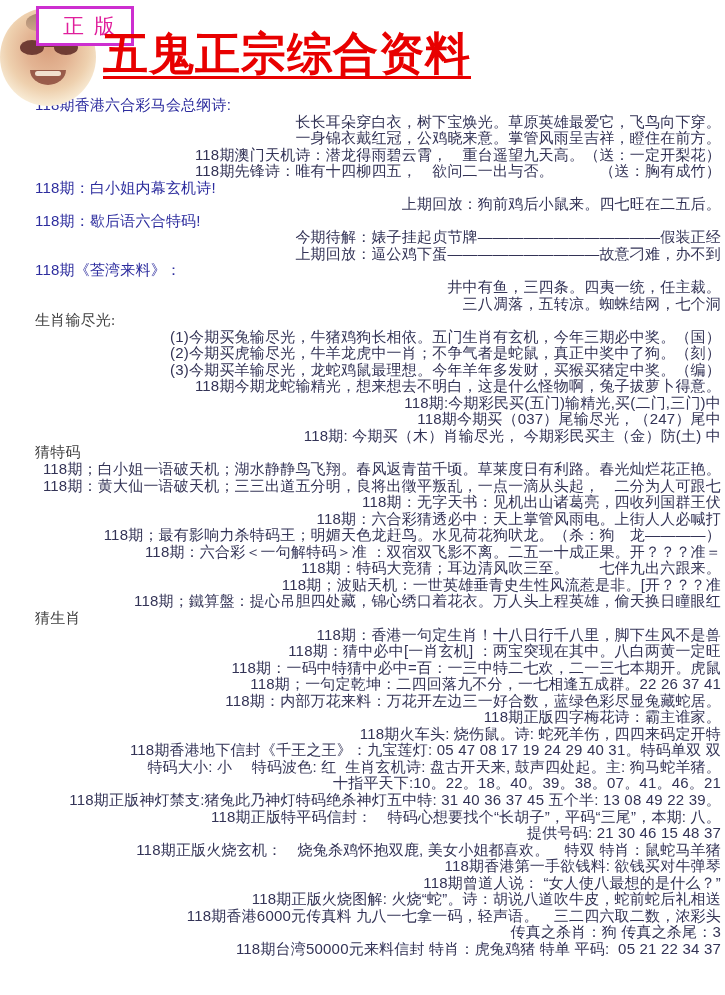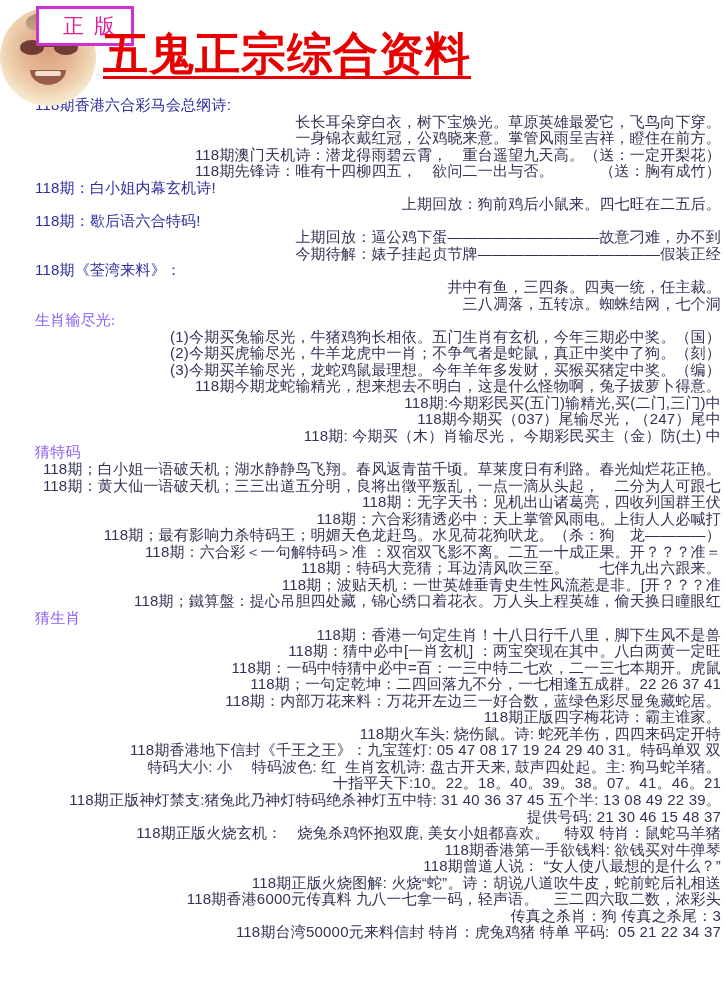--- a/index.html
+++ b/index.html
@@ -28,21 +28,21 @@
   .title{position:absolute;left:103px;top:24px;margin:0;z-index:2;white-space:nowrap;
     font-family:"Liberation Serif","DejaVu Serif",serif;font-size:45px;font-weight:bold;
     color:#e80000;letter-spacing:1px;
     text-decoration:underline;text-decoration-thickness:3px;text-underline-offset:7px;}
 
   
   .lines{padding:0 4px 0 35px;}
   .line{font-size:15px;line-height:16.55px;white-space:pre;overflow:hidden;letter-spacing:.2px;}
   .t-blue{color:#2d2d9e;}
   .t-body{color:#333356;text-align:right;}
-  .t-red{color:#8b5cf6;font-family:Liberation Serif, serif;}
+  .t-red{color:#404040;font-family:Liberation Serif, serif;}
 </style>
 </head>
 <body>
 
 <div class="page">
 
   <header>
     <div class="avatar">
       <div class="hair"></div>
       <div class="glasses">
@@ -58,22 +58,22 @@
   <main class="lines">
 
   <div class="line t-blue">118期香港六合彩马会总纲诗:</div>
       <div class="line t-body">长长耳朵穿白衣，树下宝焕光。草原英雄最爱它，飞鸟向下穿。</div>
       <div class="line t-body">一身锦衣戴红冠，公鸡晓来意。掌管风雨呈吉祥，瞪住在前方。</div>
       <div class="line t-body">118期澳门天机诗：潜龙得雨碧云霄，　重台遥望九天高。（送：一定开梨花）</div>
       <div class="line t-body">118期先锋诗：唯有十四柳四五，　欲问二一出与否。　　　（送：胸有成竹）</div>
       <div class="line t-blue">118期：白小姐内幕玄机诗!</div>
       <div class="line t-body">上期回放：狗前鸡后小鼠来。四七旺在二五后。</div>
       <div class="line t-blue">118期：歇后语六合特码!</div>
+      <div class="line t-body">今期待解：婊子挂起贞节牌————————————假装正经</div>
       <div class="line t-body">上期回放：逼公鸡下蛋——————————故意刁难，办不到</div>
-      <div class="line t-body">今期待解：婊子挂起贞节牌————————————假装正经</div>
       <div class="line t-blue">118期《荃湾来料》：</div>
       <div class="line t-body">井中有鱼，三四条。四夷一统，任主裁。</div>
       <div class="line t-body">三八凋落，五转凉。蜘蛛结网，七个洞</div>
       <div class="line t-red">生肖输尽光:</div>
       <div class="line t-body">(1)今期买兔输尽光，牛猪鸡狗长相依。五门生肖有玄机，今年三期必中奖。（国）</div>
       <div class="line t-body">(2)今期买虎输尽光，牛羊龙虎中一肖；不争气者是蛇鼠，真正中奖中了狗。（刻）</div>
       <div class="line t-body">(3)今期买羊输尽光，龙蛇鸡鼠最理想。今年羊年多发财，买猴买猪定中奖。（编）</div>
       <div class="line t-body">118期今期龙蛇输精光，想来想去不明白，这是什么怪物啊，兔子拔萝卜得意。</div>
       <div class="line t-body">118期:今期彩民买(五门)输精光,买(二门,三门)中</div>
       <div class="line t-body">118期今期买（037）尾输尽光，（247）尾中</div>
@@ -93,20 +93,21 @@
       <div class="line t-body">118期：猜中必中[一肖玄机] ：两宝突现在其中。八白两黄一定旺</div>
       <div class="line t-body">118期：一码中特猜中必中=百：一三中特二七欢，二一三七本期开。虎鼠</div>
       <div class="line t-body">118期；一句定乾坤：二四回落九不分，一七相逢五成群。22 26 37 41</div>
       <div class="line t-body">118期：内部万花来料：万花开左边三一好合数，蓝绿色彩尽显兔藏蛇居。</div>
       <div class="line t-body">118期正版四字梅花诗：霸主谁家。</div>
       <div class="line t-body">118期火车头: 烧伤鼠。诗: 蛇死羊伤，四四来码定开特</div>
       <div class="line t-body">118期香港地下信封《千王之王》：九宝莲灯: 05 47 08 17 19 24 29 40 31。特码单双 双</div>
       <div class="line t-body">特码大小: 小　 特码波色: 红  生肖玄机诗: 盘古开天来, 鼓声四处起。主: 狗马蛇羊猪。</div>
       <div class="line t-body">十指平天下:10。22。18。40。39。38。07。41。46。21</div>
       <div class="line t-body">118期正版神灯禁支:猪兔此乃神灯特码绝杀神灯五中特: 31 40 36 37 45 五个半: 13 08 49 22 39。</div>
+      <div class="line t-body">118期正版特平码信封：　特码心想要找个“长胡子”，平码“三尾”，本期: 八。</div>
       <div class="line t-body">提供号码: 21 30 46 15 48 37</div>
       <div class="line t-body">118期正版火烧玄机：　烧兔杀鸡怀抱双鹿, 美女小姐都喜欢。　特双 特肖：鼠蛇马羊猪</div>
       <div class="line t-body">118期香港第一手欲钱料: 欲钱买对牛弹琴</div>
       <div class="line t-body">118期曾道人说： “女人使八最想的是什么？”</div>
       <div class="line t-body">118期正版火烧图解: 火烧“蛇”。诗：胡说八道吹牛皮，蛇前蛇后礼相送</div>
       <div class="line t-body">118期香港6000元传真料 九八一七拿一码，轻声语。　三二四六取二数，浓彩头</div>
       <div class="line t-body">传真之杀肖：狗 传真之杀尾：3</div>
       <div class="line t-body">118期台湾50000元来料信封 特肖：虎兔鸡猪 特单 平码:  05 21 22 34 37</div>
     </main>
 

